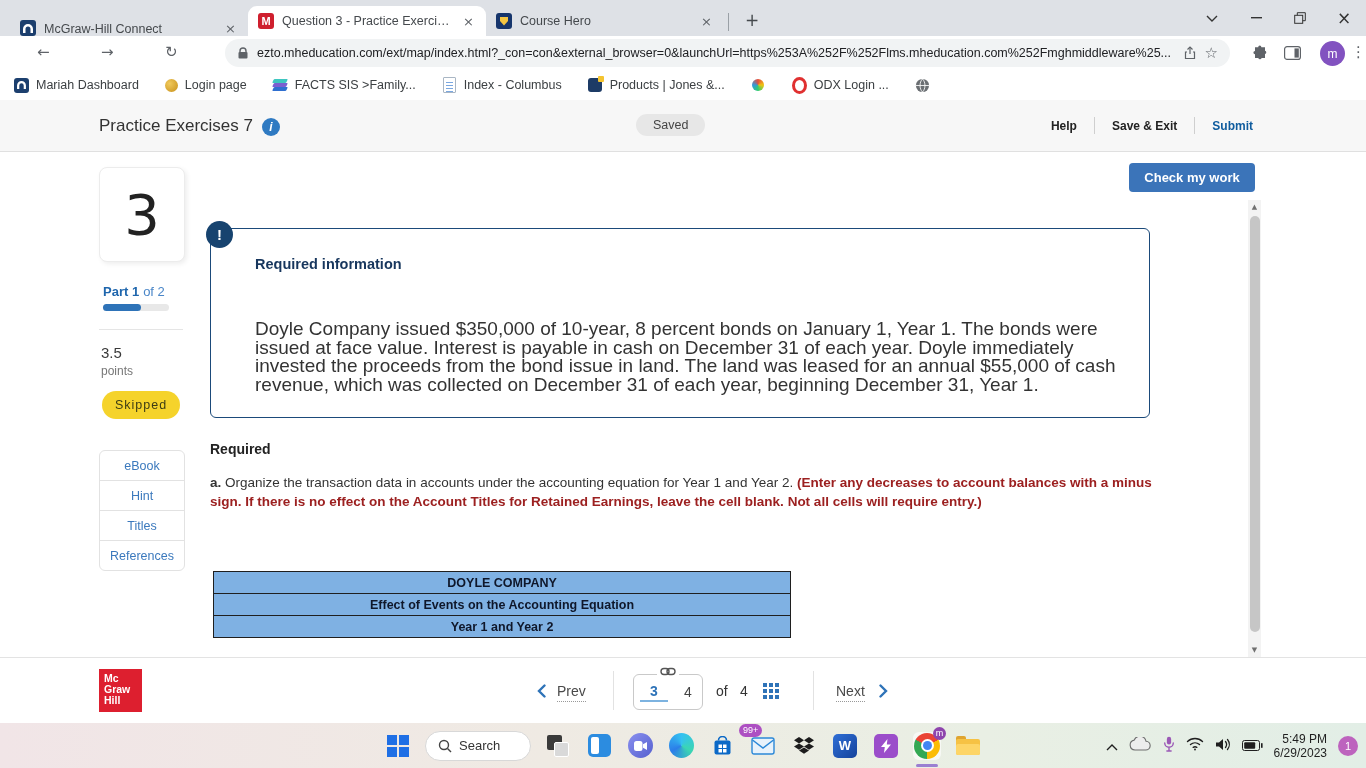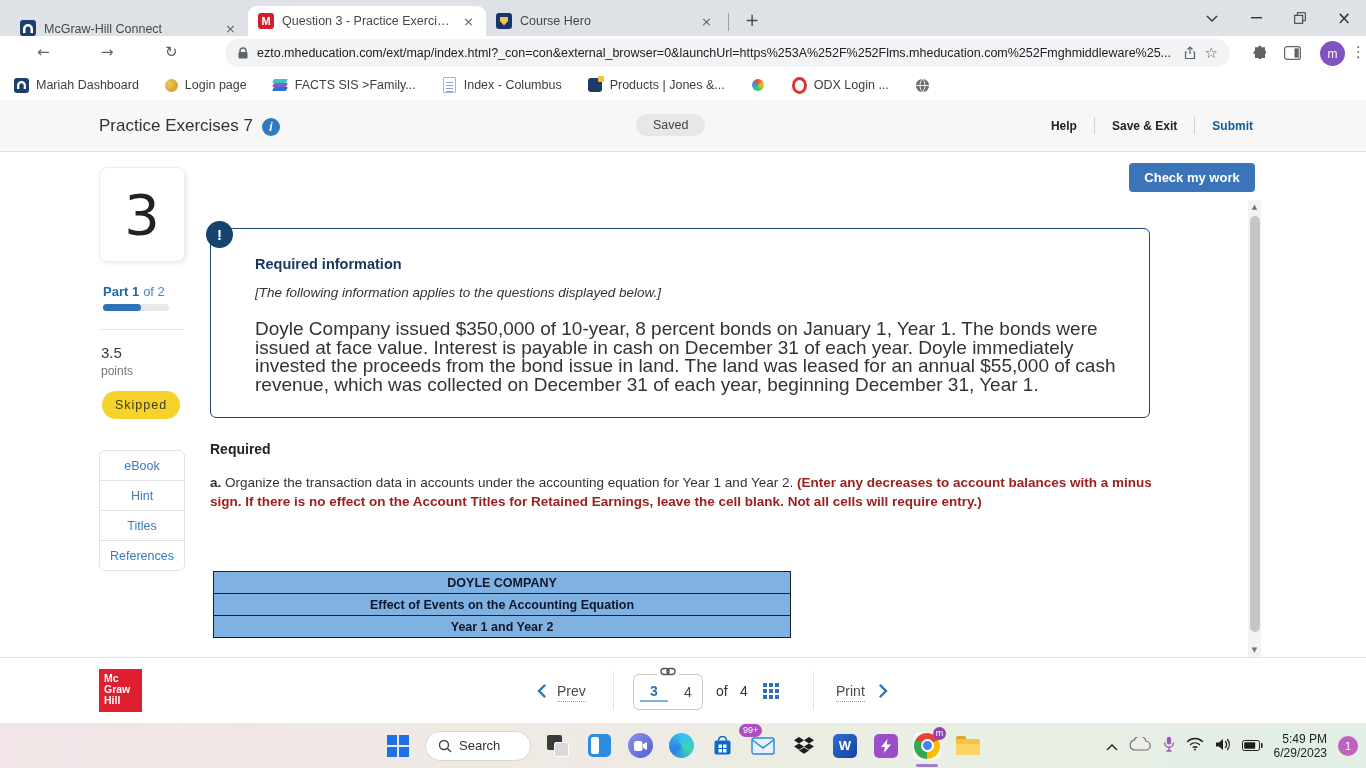--- a/index.html
+++ b/index.html
@@ -338,21 +338,20 @@
 
     <div class="vscroll">
       <span class="vs-up ic">▲</span>
       <span class="vs-dn ic">▼</span>
       <div class="vthumb"></div>
     </div>
 
     <div class="infobox"></div>
     <div class="bang">!</div>
     <div class="ri-title">Required information</div>
-    <div class="ri-applies">[The following information applies to the questions displayed below.]</div>
     <div class="ri-body">Doyle Company issued $350,000 of 10-year, 8 percent bonds on January 1, Year 1. The bonds were issued at face value. Interest is payable in cash on December 31 of each year. Doyle immediately invested the proceeds from the bond issue in land. The land was leased for an annual $55,000 of cash revenue, which was collected on December 31 of each year, beginning December 31, Year 1.</div>
 
     <div class="req-head">Required</div>
     <div class="item-a"><span class="letter">a.</span><span> Organize the transaction data in accounts under the accounting equation for Year 1 and Year 2. </span><span class="note">(Enter any decreases to account balances with a minus sign. If there is no effect on the Account Titles for Retained Earnings, leave the cell blank. Not all cells will require entry.)</span></div>
 
     <table class="dtable">
       <colgroup>
         <col style="width:62px">
           <col style="width:168px">
           <col style="width:21px">
@@ -401,21 +400,21 @@
         <i></i>
         <i></i>
         <i></i>
         <i></i>
         <i></i>
         <i></i>
         <i></i>
         <i></i>
       </span>
     <div class="fdiv" style="left:813px;"></div>
-    <span class="nextlbl" style="left:836px;">Print</span>
+    <span class="nextlbl" style="left:836px;">Next</span>
     <span class="chev" style="left:879px;">
       <svg width="9" height="14" viewBox="0 0 9 14">
           <path d="M1.5 1.5L7 7l-5.5 5.5" fill="none" stroke="#2e73b8" stroke-width="2.4" stroke-linecap="round"></path>
         </svg>
     </span>
   </div>
 
   <div class="taskbar">
     <div class="tb-center">
       <div class="tbi">

